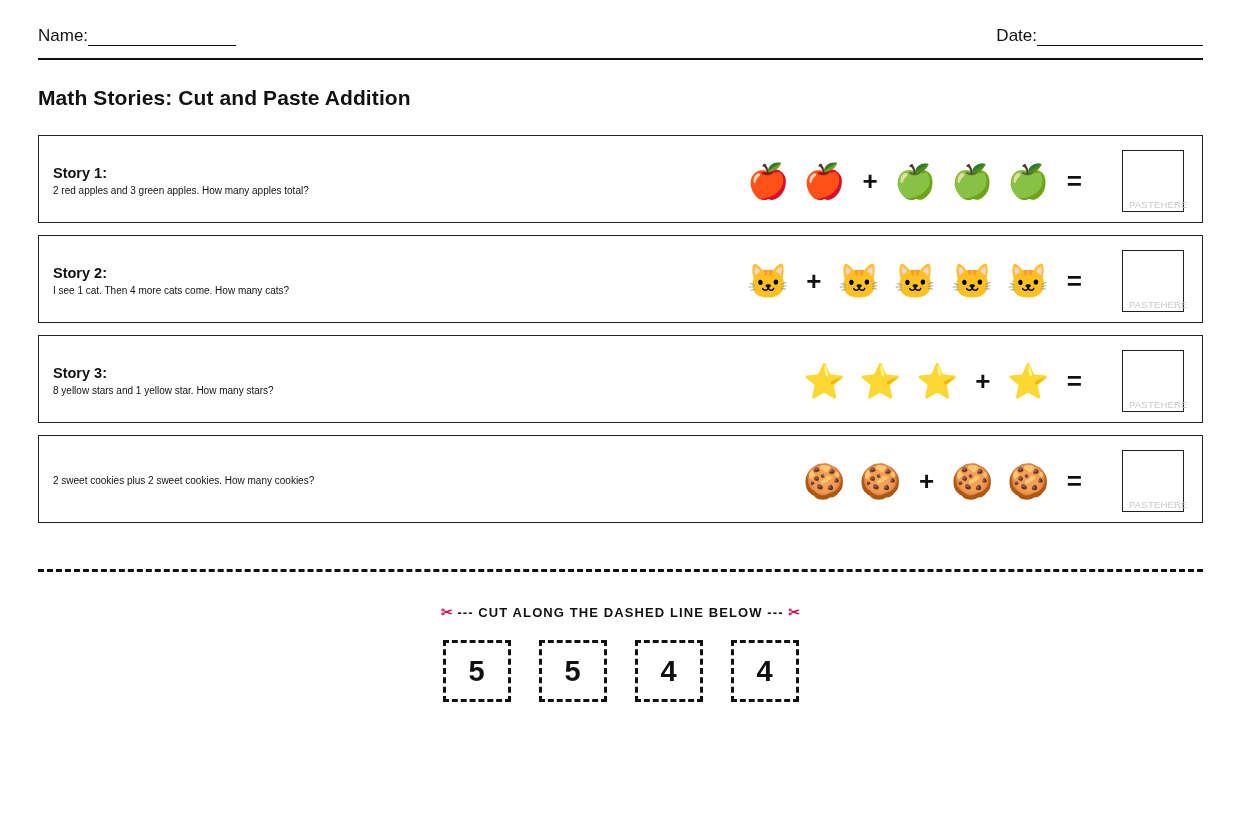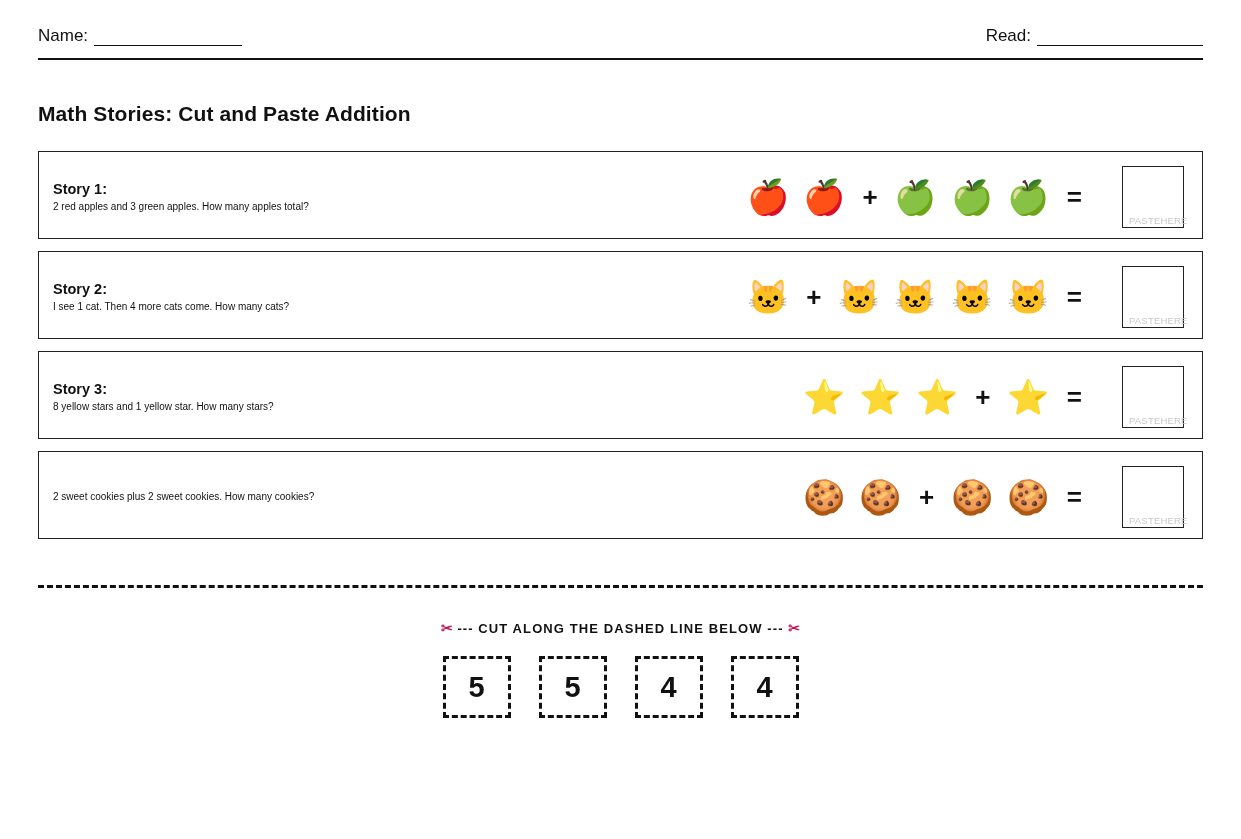--- a/index.html
+++ b/index.html
@@ -27,21 +27,20 @@
   .name-date-row {
     display: flex;
     justify-content: space-between;
     align-items: flex-end;
     font-size: 17px;
     padding-bottom: 6px;
   }
   .nd-group {
     display: flex;
     align-items: flex-end;
-    gap: 6px;
   }
   .nd-label {
     font-size: 17px;
     color: #111;
     white-space: nowrap;
   }
   .nd-line {
     border-bottom: 1.6px solid #111;
     width: 148px;
     height: 14px;
@@ -51,21 +50,21 @@
   }
   .header-rule {
     border-bottom: 2px solid #111;
     margin-top: 6px;
   }
 
   
   .worksheet-title {
     font-size: 21px;
     font-weight: bold;
-    margin-top: 42px;
+    margin-top: 26px;
     letter-spacing: 0.1px;
   }
   .worksheet-instructions {
     font-size: 15px;
     margin-top: 16px;
     color: #111;
   }
 
   
   .stories {
@@ -177,21 +176,21 @@
 <body>
 
 <div class="page">
 
   <div class="name-date-row">
     <div class="nd-group">
       <span class="nd-label">Name:</span>
       <span class="nd-line"></span>
     </div>
     <div class="nd-group">
-      <span class="nd-label">Read:</span>
+      <span class="nd-label">Date:</span>
       <span class="nd-line date"></span>
     </div>
   </div>
   <div class="header-rule"></div>
 
   <div class="worksheet-title">Math Stories: Cut and Paste Addition</div>
 
   <div class="stories">
 
     <div class="story-row">

